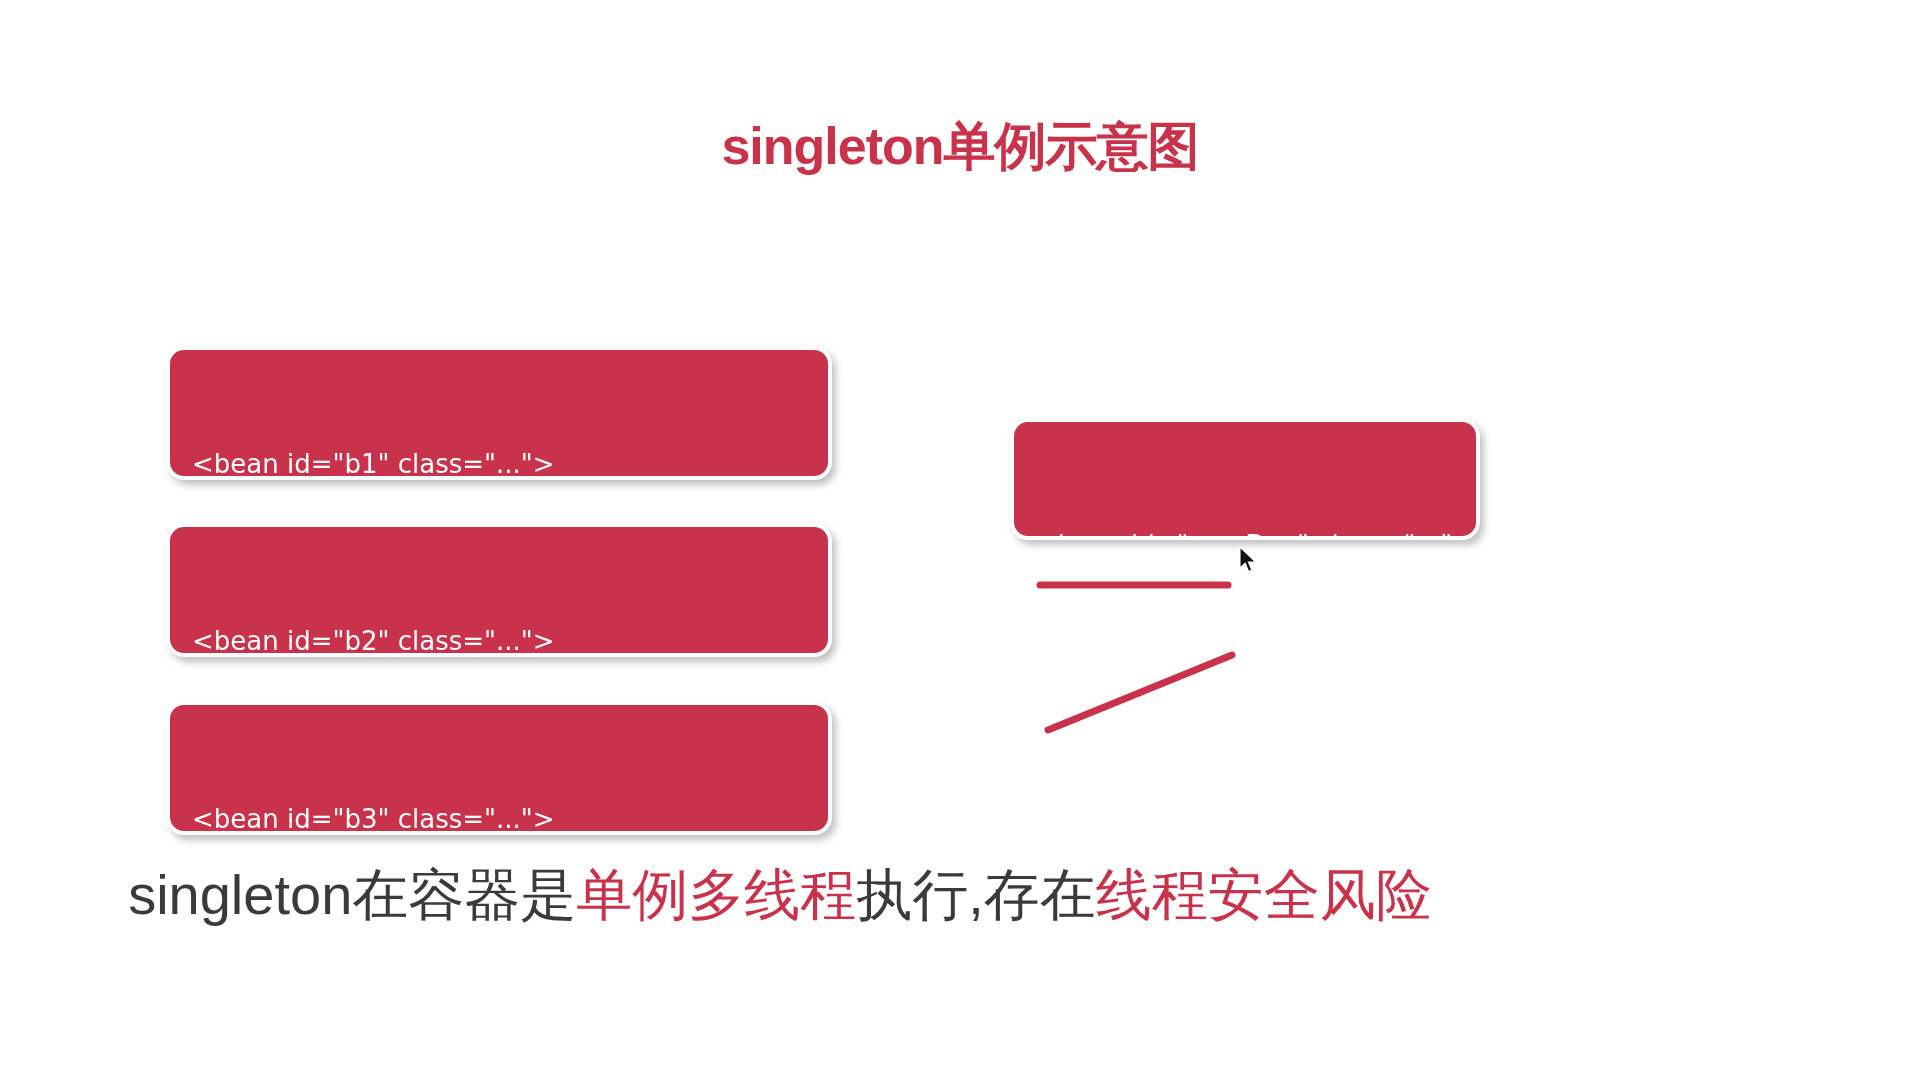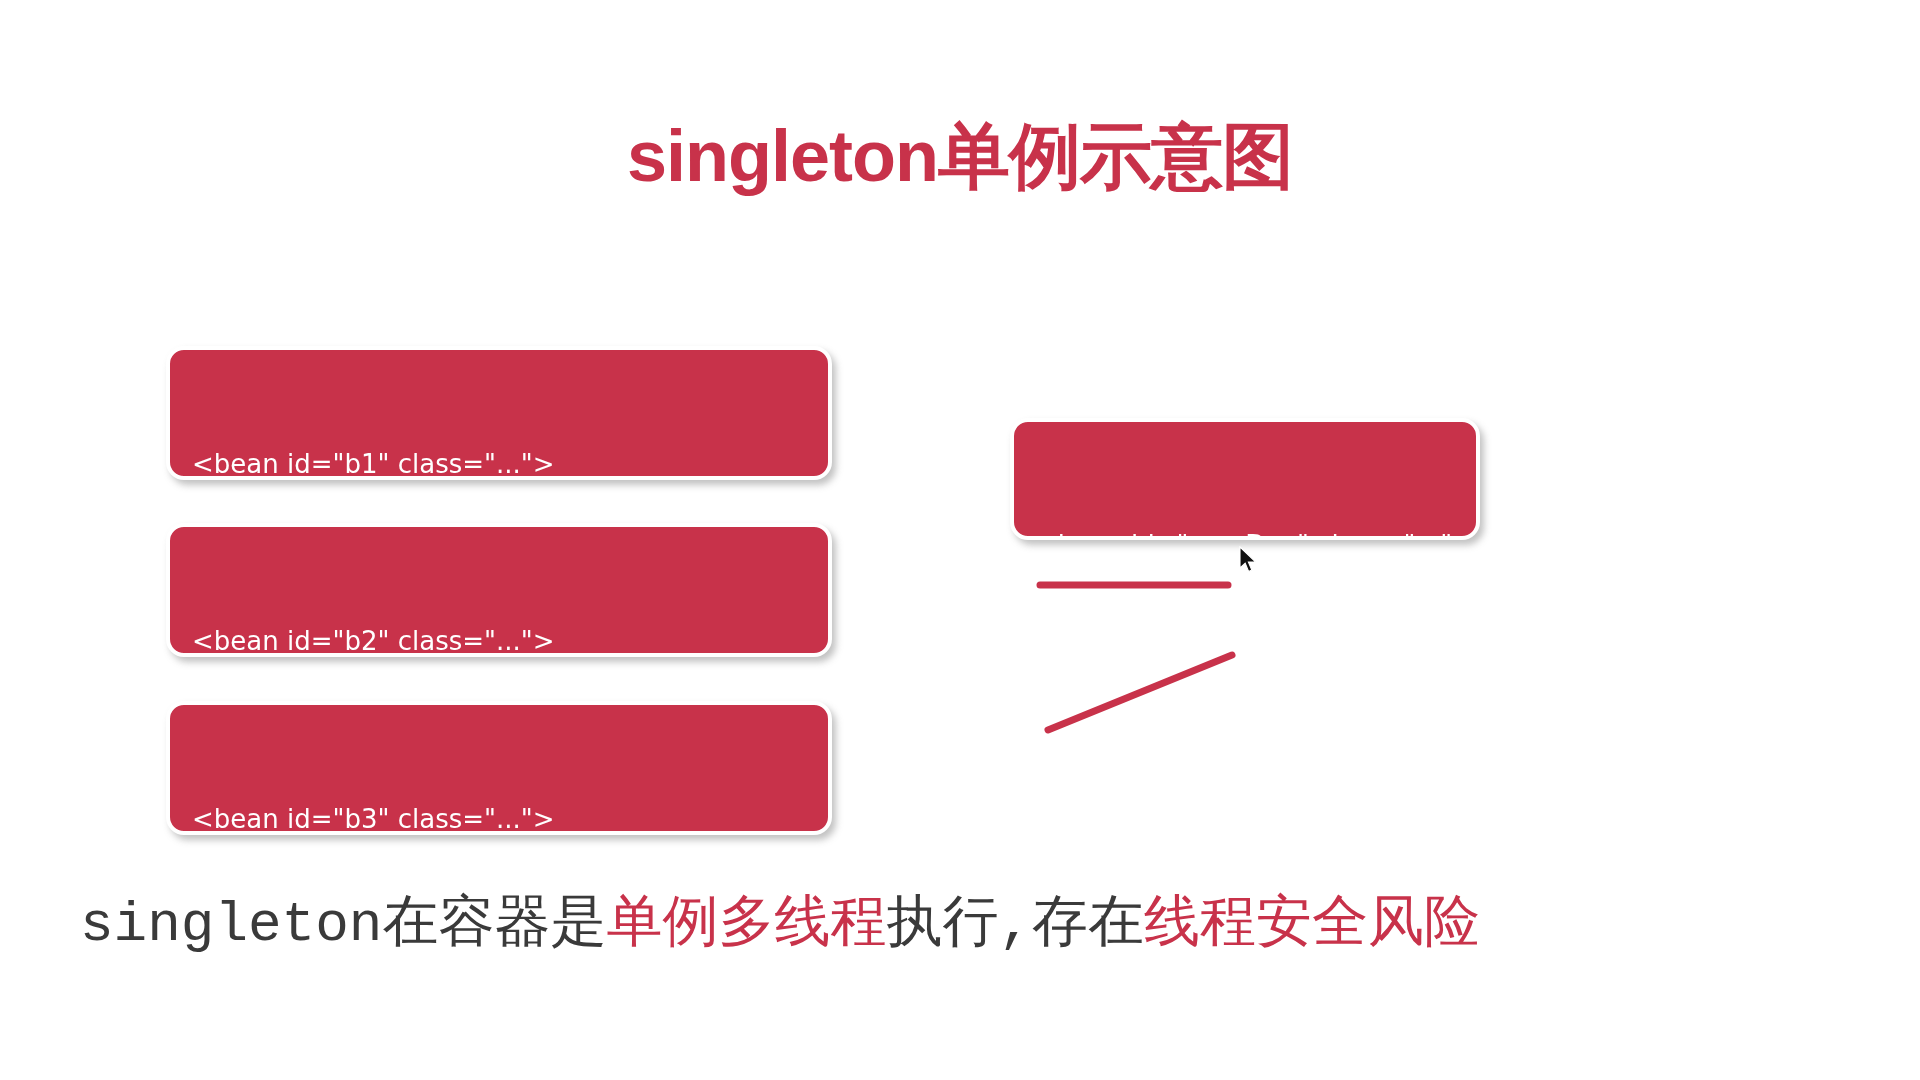--- a/index.html
+++ b/index.html
@@ -19,21 +19,21 @@
     overflow: hidden;
   }
 
   
   #title {
     position: absolute;
     left: 0;
     top: 118px;
     width: 1920px;
     text-align: center;
-    font-size: 72px;
+    font-size: 52px;
     font-weight: bold;
     color: #C8324A;
     letter-spacing: -1px;
     white-space: nowrap;
     line-height: 1.08;
   }
 
   
   .code-box {
     position: absolute;
@@ -68,27 +68,27 @@
     position: absolute;
     left: 0; top: 0;
     width: 1920px; height: 1080px;
     pointer-events: none;
   }
 
   
   #caption {
     position: absolute;
     left: 0;
-    top: 884px;
+    top: 858px;
     width: 1560px;
     text-align: center;
     font-size: 56px;
     color: #3A3A3A;
     white-space: nowrap;
-    font-family: Liberation Mono, monospace;
+    font-family: Liberation Sans, sans-serif;
   }
   #caption .hl { color: #C8324A; }
 
   
   #cursor {
     position: absolute;
     left: 1238px;
     top: 546px;
     width: 22px;
     height: 30px;

